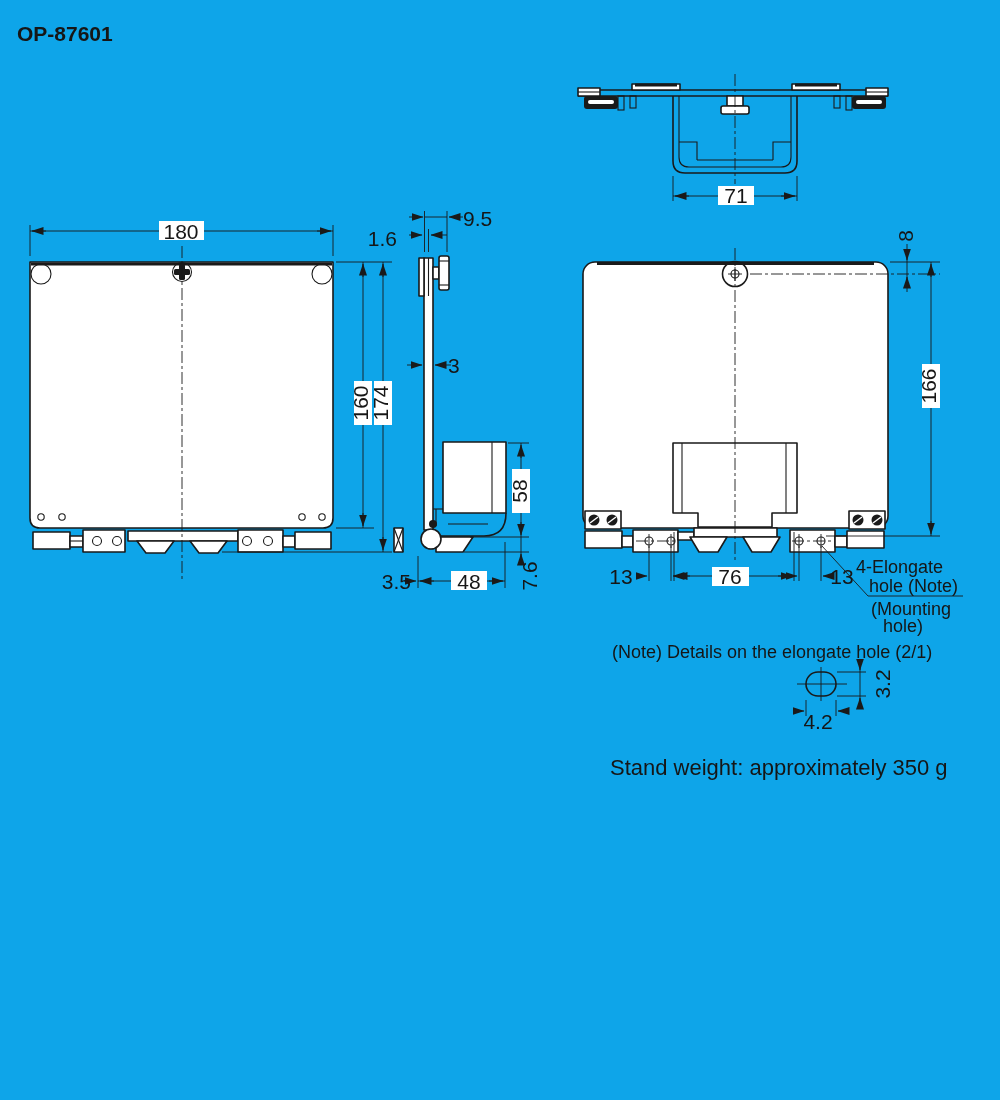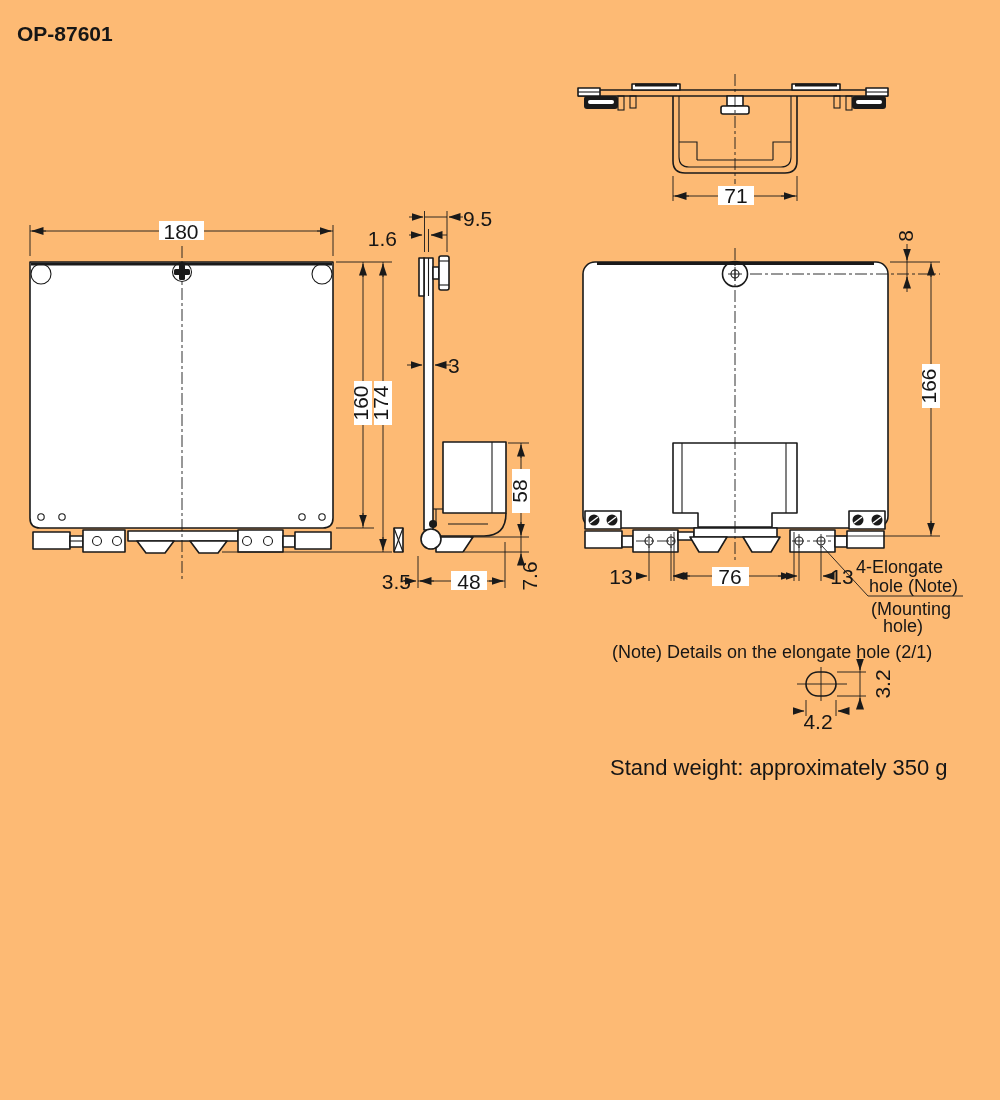--- a/index.html
+++ b/index.html
@@ -1,16 +1,16 @@
 <!DOCTYPE html>
 <html><head>
 <meta charset="utf-8">
 <style>
   html,body{margin:0;padding:0;background:#fff;}
-  #canvas{position:relative;width:1000px;height:1100px;background:#fdba74;overflow:hidden;}
+  #canvas{position:relative;width:1000px;height:1100px;background:#0ea5e9;overflow:hidden;}
   svg text{font-family:"Liberation Sans","DejaVu Sans",sans-serif;fill:#161616;}
   .ol{fill:none;stroke:#1a1a1a;stroke-width:1.6;stroke-linejoin:round;}
   .olw{fill:#fff;stroke:#1a1a1a;stroke-width:1.6;stroke-linejoin:round;}
   .thin{fill:none;stroke:#1a1a1a;stroke-width:1.1;}
   .thick{fill:none;stroke:#1a1a1a;stroke-width:3.2;}
   .dim{fill:none;stroke:#1a1a1a;stroke-width:0.9;}
   .cl{fill:none;stroke:#1a1a1a;stroke-width:0.9;stroke-dasharray:12 3 3 3;}
   .blk{fill:#1a1a1a;stroke:none;}
   .lbg{fill:#fff;stroke:none;}
   .t21{font-size:21px;}

